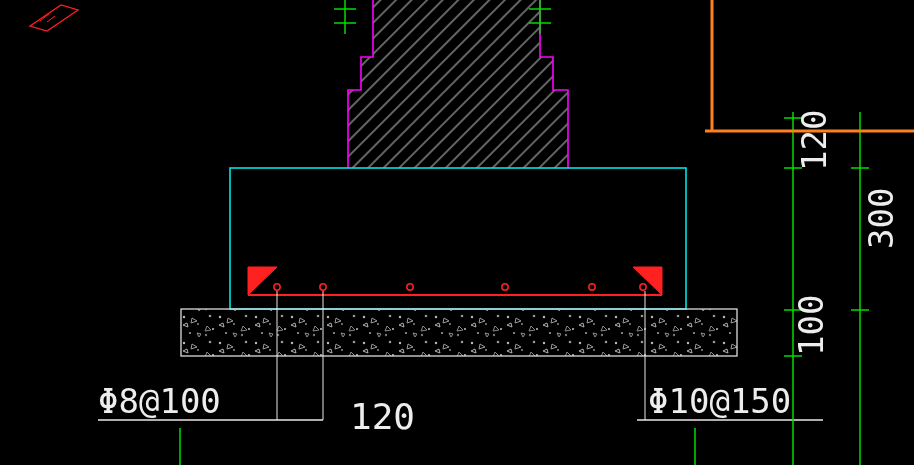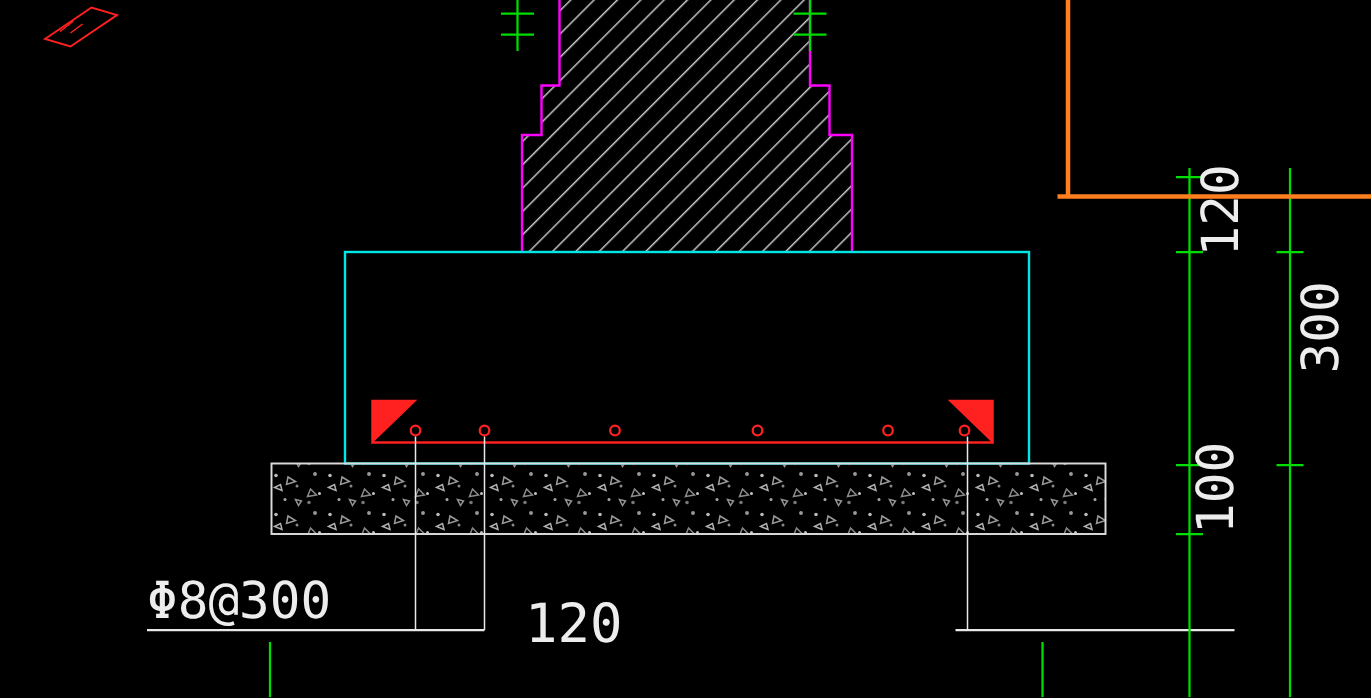--- a/index.html
+++ b/index.html
@@ -99,24 +99,25 @@
 
     <line x1="180" y1="428" x2="180" y2="465" stroke="#00dd00" stroke-width="1.5"></line>
     <line x1="695" y1="428" x2="695" y2="465" stroke="#00dd00" stroke-width="1.5"></line>
 
     <path d="M712,0 V131 M705,131 H914" stroke="#ff7f1e" stroke-width="3" fill="none"></path>
 
     <polygon points="30,26 61,5 78,10 47,31" fill="none" stroke="#ff2020" stroke-width="1.3"></polygon>
     <path d="M40,21 L49,14 M47,22 L55,16" stroke="#ff2020" stroke-width="1" fill="none"></path>
   </svg>
 
-  <div class="cad-text" style="left:98px; top:384px;">Φ8@300</div>
+  <div class="cad-text" style="left:98px; top:384px;">Φ8@100</div>
 
   <div class="cad-text big" style="left:350px; top:399px;">120</div>
 
+  <div class="cad-text" style="left:648px; top:384px;">Φ10@150</div>
 
   <div class="cad-text rotated" style="left:797px; top:171px;">120</div>
 
   <div class="cad-text rotated" style="left:864px; top:249px;">300</div>
 
   <div class="cad-text rotated" style="left:794px; top:356px;">100</div>
 
 </div>
 
 </body></html>

